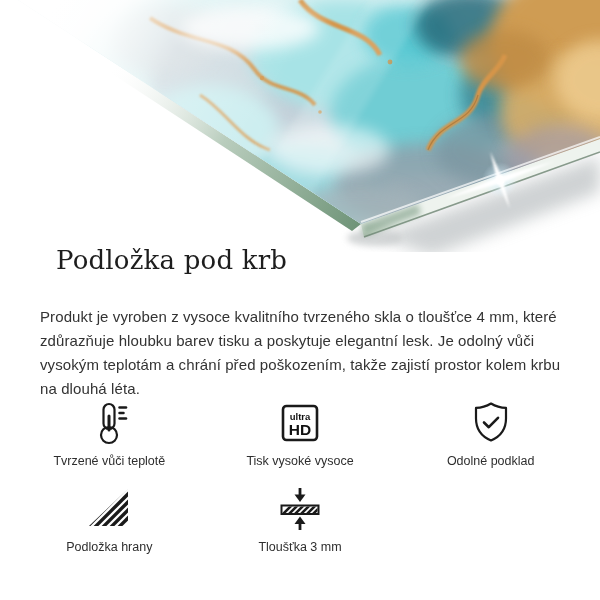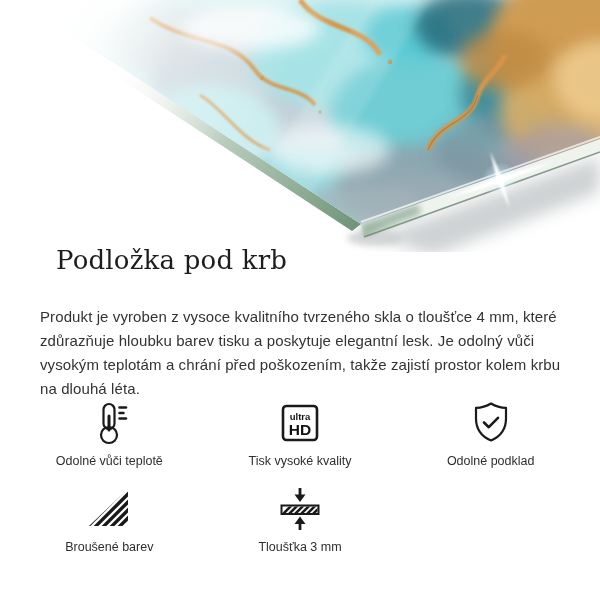--- a/index.html
+++ b/index.html
@@ -151,32 +151,32 @@
           <g class="ico">
             <rect x="18.5" y="5" width="11" height="25" rx="5.5"></rect>
             <circle cx="24" cy="36" r="8"></circle>
             <line x1="24" y1="17" x2="24" y2="31" stroke-width="3"></line>
             <line x1="34.5" y1="8.5" x2="41" y2="8.5" stroke-width="2.5"></line>
             <line x1="34.5" y1="14" x2="38.5" y2="14" stroke-width="2.5"></line>
             <line x1="34.5" y1="19.5" x2="41" y2="19.5" stroke-width="2.5"></line>
           </g>
         </svg>
       </div>
-      <div class="label">Odolné vůči teplotě</div>
+      <div class="label">Tvrzené vůči teplotě</div>
     </div>
 
     <div class="feature">
       <div class="icon-box">
         <svg width="48" height="48" viewBox="0 0 48 48">
           <rect x="7" y="7" width="34" height="34" rx="3.5" fill="none" stroke="#1a1a1a" stroke-width="2.6"></rect>
           <text x="24" y="21" text-anchor="middle" font-family="Liberation Sans, sans-serif" font-size="9.5" font-weight="700" fill="#111">ultra</text>
           <text x="24" y="36" text-anchor="middle" font-family="Liberation Sans, sans-serif" font-size="15.5" font-weight="800" fill="#111">HD</text>
         </svg>
       </div>
-      <div class="label">Tisk vysoké kvality</div>
+      <div class="label">Tisk vysoké vysoce</div>
     </div>
 
     <div class="feature">
       <div class="icon-box">
         <svg width="48" height="48" viewBox="0 0 48 48">
           <g class="ico">
             <path d="M24,4.5 C28.7,7.4 33.6,8.8 39,8.9 L39,19.5 C39,29.8 33.2,37.6 24,41.5 C14.8,37.6 9,29.8 9,19.5 L9,8.9 C14.4,8.8 19.3,7.4 24,4.5 Z"></path>
             <path d="M17,23.5 L21.8,28.2 L31,18.8" stroke-width="2.6"></path>
           </g>
         </svg>
@@ -197,21 +197,21 @@
             <line x1="-18" y1="46" x2="28" y2="0"></line>
             <line x1="-10" y1="46" x2="36" y2="0"></line>
             <line x1="-2" y1="46" x2="44" y2="0"></line>
             <line x1="6" y1="46" x2="52" y2="0"></line>
             <line x1="14" y1="46" x2="60" y2="0"></line>
             <line x1="22" y1="46" x2="68" y2="0"></line>
             <line x1="30" y1="46" x2="76" y2="0"></line>
           </g>
         </svg>
       </div>
-      <div class="label">Broušené barev</div>
+      <div class="label">Podložka hrany</div>
     </div>
 
     <div class="feature">
       <div class="icon-box">
         <svg width="48" height="48" viewBox="0 0 48 48">
           <defs>
               <clipPath id="hatchClip">
                 <rect x="6.5" y="21.5" width="35" height="6.5"></rect>
               </clipPath>
             </defs>

